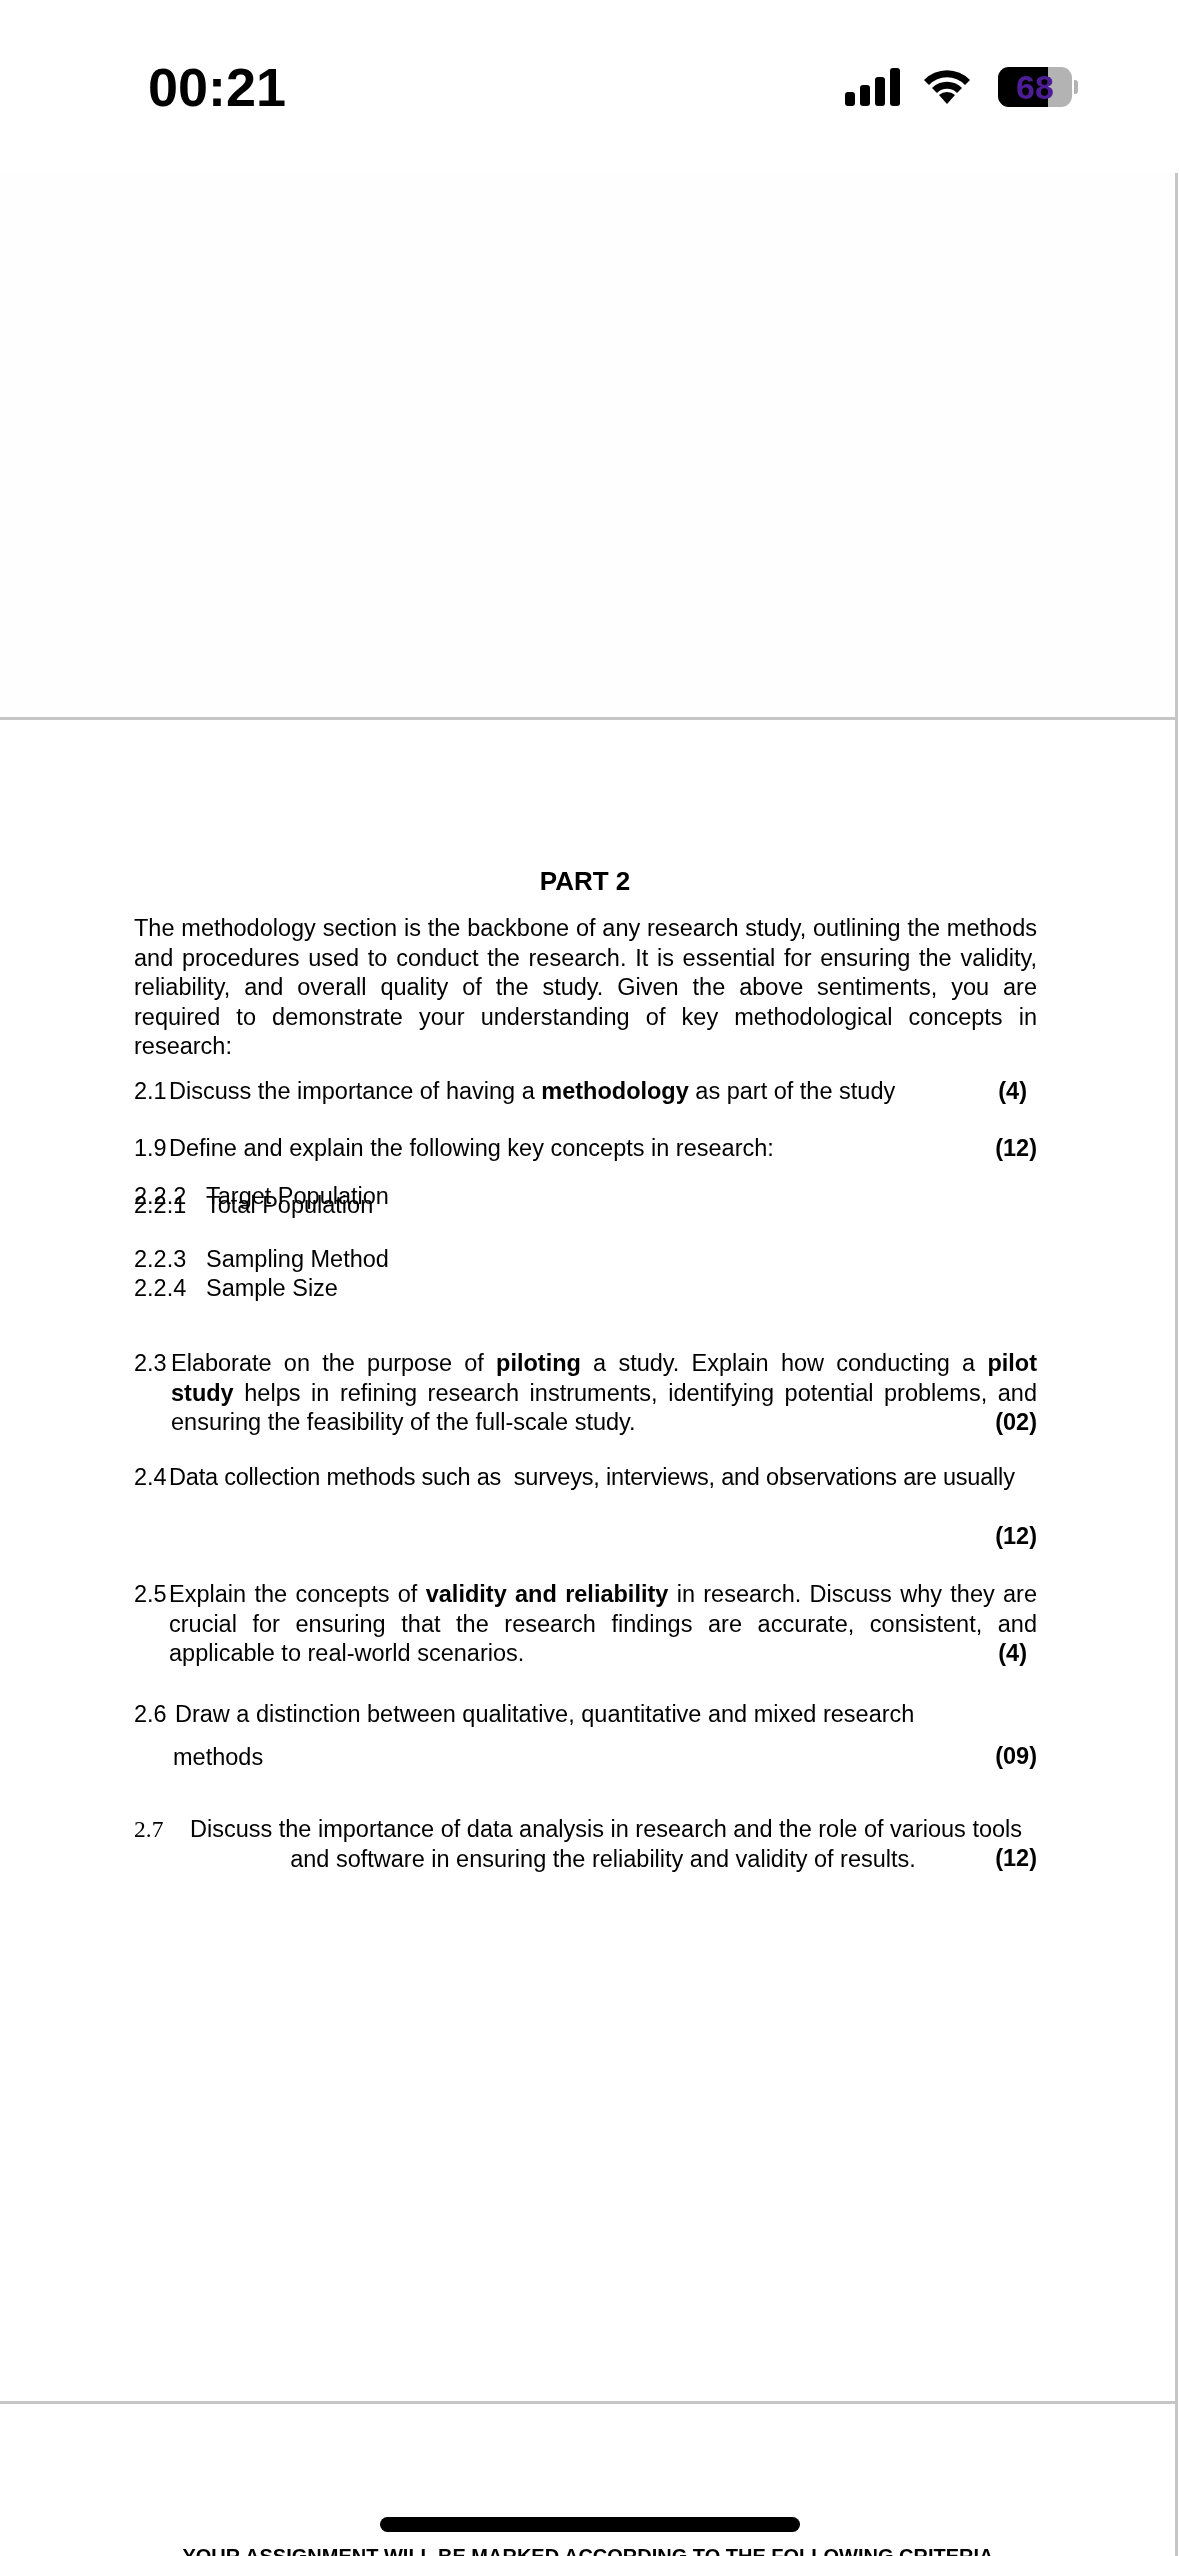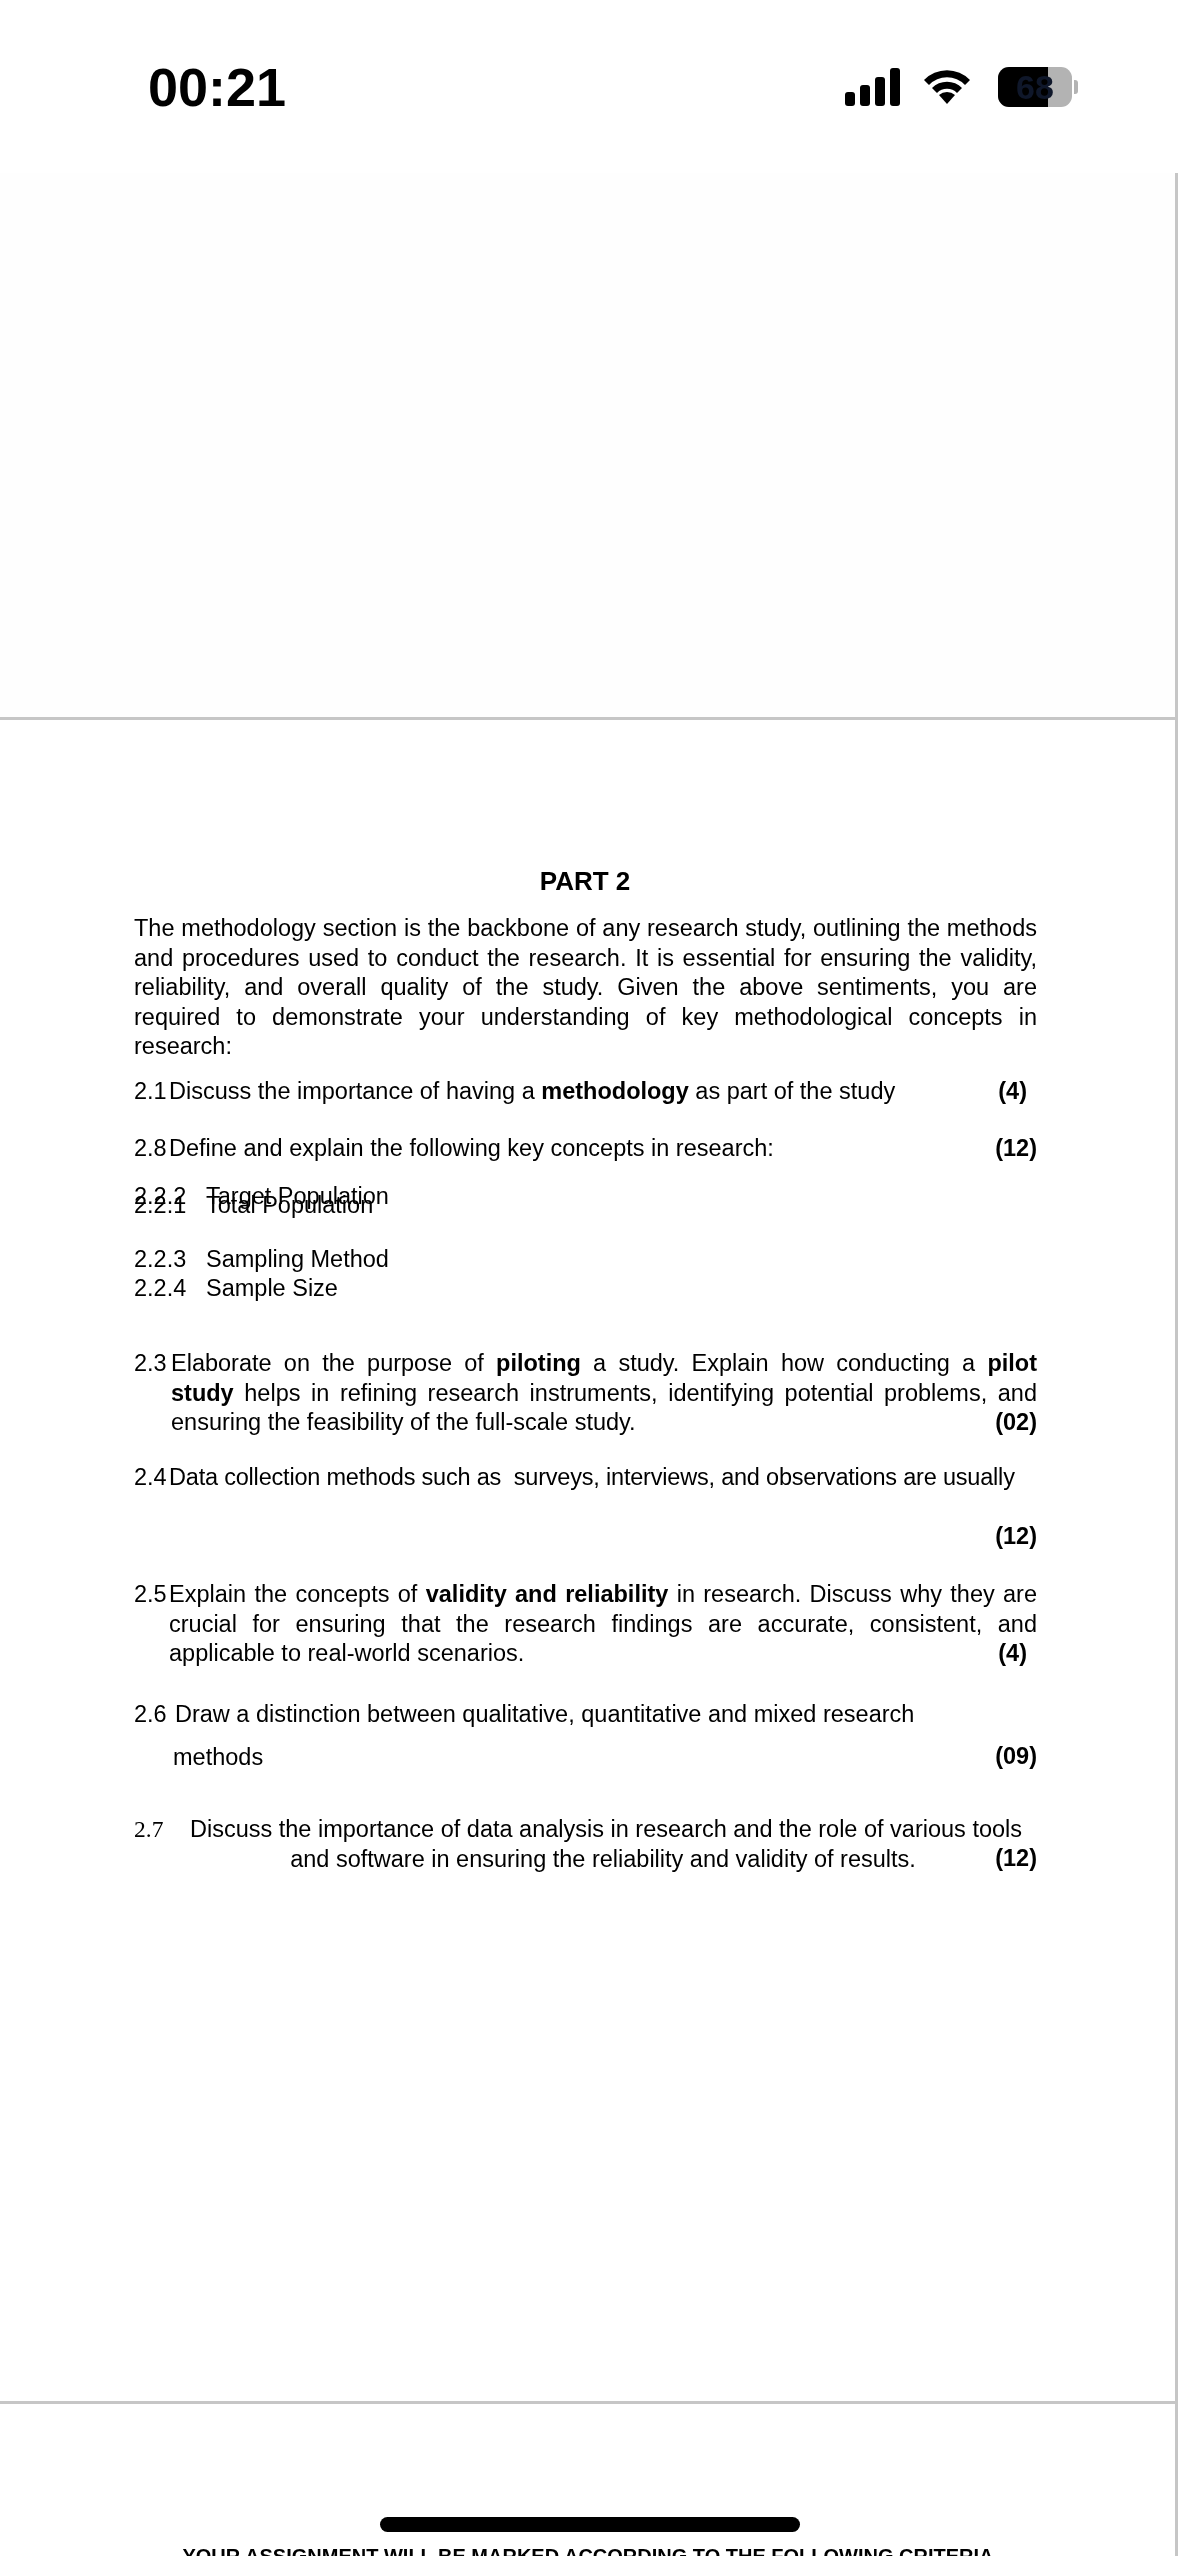--- a/index.html
+++ b/index.html
@@ -9,21 +9,21 @@
   }
   
   .status-bar { position:absolute; left:0; top:0; width:1179px; height:160px; background:#fff; z-index:5; }
   .time { position:absolute; left:148px; top:56px; font-size:54px; font-weight:bold; letter-spacing:0px; font-family:"Liberation Sans", sans-serif; }
   .signal { position:absolute; left:845px; top:66px; width:60px; height:40px; }
   .signal span { position:absolute; bottom:0; width:10px; background:#000; border-radius:3px; }
   .wifi { position:absolute; left:922px; top:66px; width:50px; height:40px; }
   .battery { position:absolute; left:998px; top:67px; width:76px; height:40px; }
   .battery-body { position:absolute; left:0; top:0; width:74px; height:40px; border-radius:11px; background:#b3b3b3; overflow:hidden; }
   .battery-fill { position:absolute; left:0; top:0; height:40px; background:#000; }
-  .battery-text { position:absolute; left:0; top:0; width:74px; height:40px; line-height:40px; text-align:center; color:#0f172a; font-weight:bold; font-size:34px; }
+  .battery-text { position:absolute; left:0; top:0; width:74px; height:40px; line-height:40px; text-align:center; color:#4c1d95; font-weight:bold; font-size:34px; }
   .battery-cap { position:absolute; left:76px; top:13px; width:4px; height:14px; background:#b3b3b3; border-radius:0 3px 3px 0; }
 
   
   .page-top { position:absolute; left:0; top:173px; width:1176px; height:544px; background:#fefefe; }
   .right-border { position:absolute; left:1175px; top:173px; width:3px; height:2383px; background:#c6c6c6; }
   .separator { position:absolute; left:0; width:1176px; height:3px; background:#c6c6c6; }
 
   
   .doc { position:absolute; left:134px; width:903px; font-size:23.5px; line-height:29.5px; }
   .heading { position:absolute; left:0; top:866px; width:1170px; text-align:center; font-size:26px; font-weight:bold; }
@@ -76,21 +76,21 @@
 
 <div class="q" style="top:1077px;">
   <span class="num">2.1</span>
   <div class="body" style="margin-left:35px;">
     <span>Discuss the importance of having a </span><b>methodology</b><span> as part of the study</span>
   </div>
   <span class="mark" style="top:0;right:10px;">(4)</span>
 </div>
 
 <div class="q" style="top:1134px;">
-  <span class="num">2.8</span>
+  <span class="num">1.9</span>
   <div class="body" style="margin-left:35px;">Define and explain the following key concepts in research:</div>
   <span class="mark" style="top:0;">(12)</span>
 </div>
 
 <div class="sub" style="top:1191px;">
   <span class="snum">2.2.1</span><span>Total Population</span>
 </div>
 <div class="sub" style="top:1182px;">
   <span class="snum">2.2.2</span><span>Target Population</span>
 </div>

